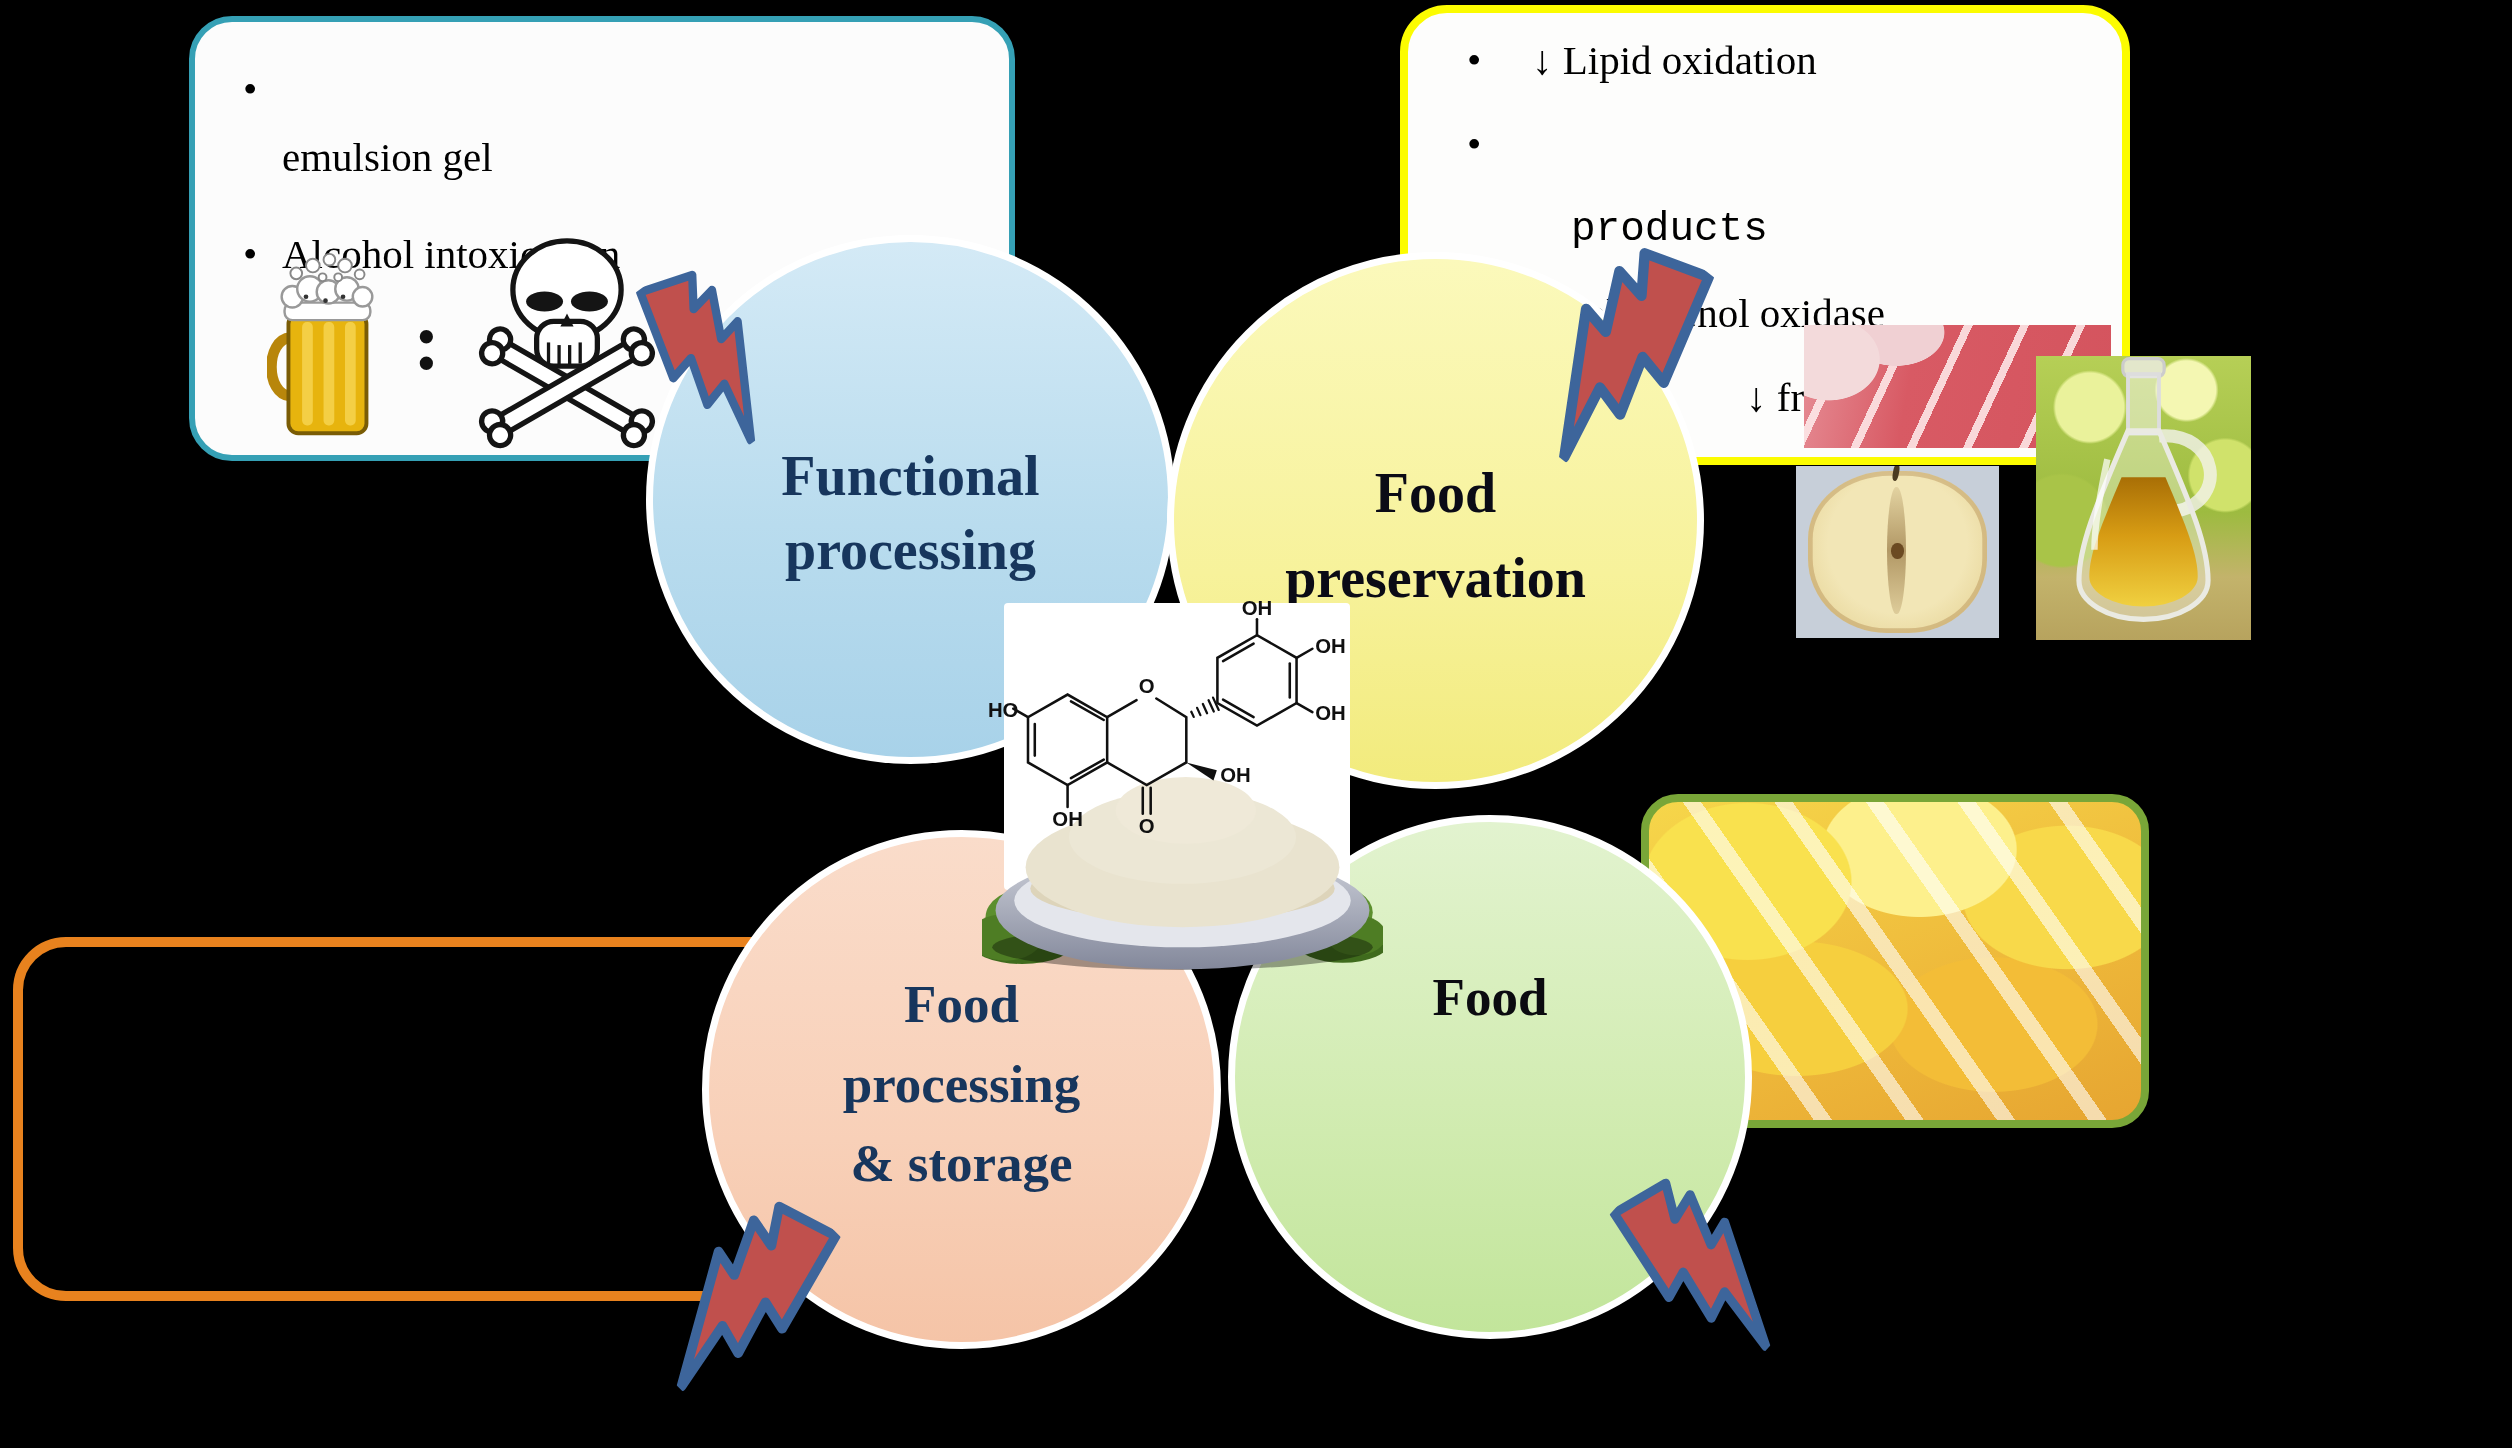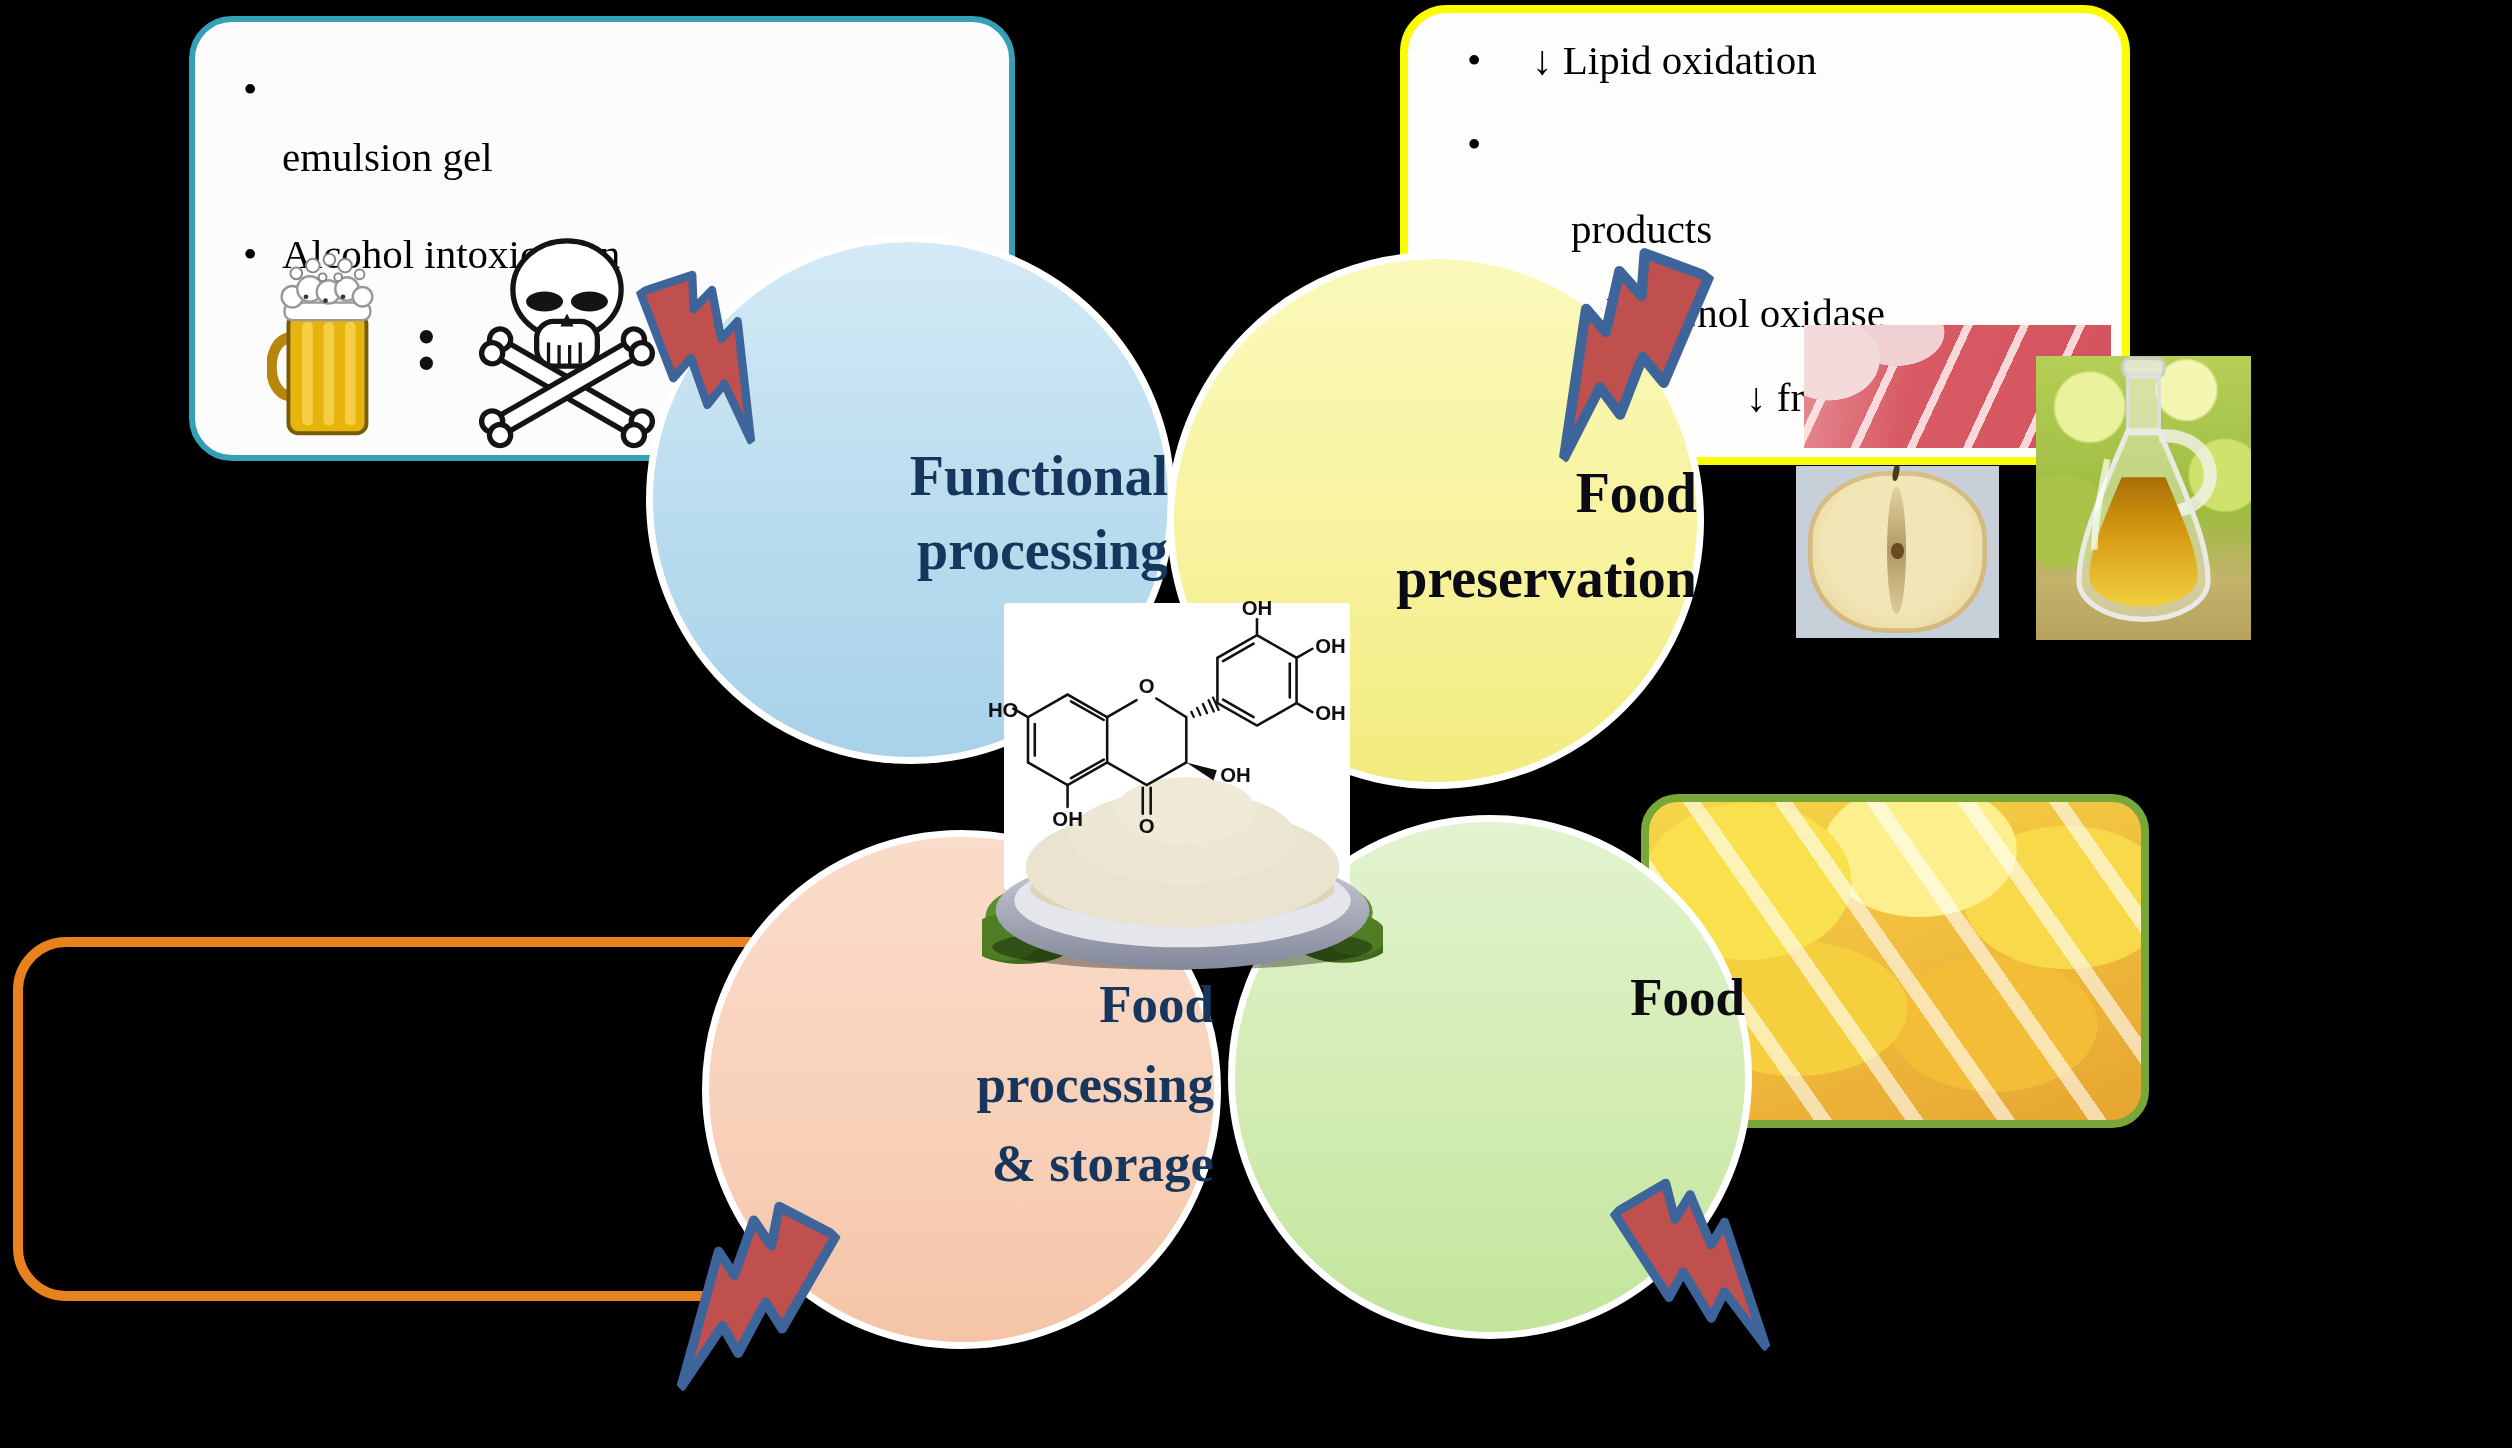--- a/index.html
+++ b/index.html
@@ -16,36 +16,36 @@
             border:10.7px solid #e8821e;border-radius:53px;z-index:1;}
 
   .blist{position:absolute;}
   .brow{display:flex;align-items:flex-start;font-size:41px;line-height:1.66;}
   .brow .bullet{flex:0 0 39px;}
   .teal .blist{left:48px;top:33px;right:20px;}
   .teal .brow.mt{margin-top:29px;}
   .yellow .blist{left:59px;top:14.7px;right:13.4px;}
   .yellow .brow{font-size:41px;line-height:1.6;margin-bottom:18.7px;}
   .yellow .brow .bullet{flex:0 0 65px;}
-  .yellow .brow.ind1 .btxt{margin-left:39px;}
+  .yellow .brow.ind1 .btxt{margin-left:39px;font-family:Liberation Mono, monospace;}
   .yellow .brow.ind2 .btxt{margin-left:214px;}
 
   .colon{position:absolute;left:218px;top:273px;font-size:82px;font-weight:bold;color:#111;}
 
   
   .circle{position:absolute;border-radius:50%;border:7.4px solid #fff;box-sizing:border-box;z-index:3;}
   .c-blue{left:646px;top:235px;width:529px;height:529px;
           background:linear-gradient(180deg,#d4eaf6 0%,#b9dcee 55%,#a8d2e9 100%);}
   .c-yellow{left:1167px;top:252px;width:537px;height:537px;
           background:linear-gradient(180deg,#fbf9bb 0%,#f7f29b 60%,#f2eb7d 100%);}
   .c-peach{left:702px;top:830px;width:519px;height:519px;
           background:linear-gradient(180deg,#fadcca 0%,#f8d0b8 60%,#f5c4a7 100%);}
   .c-green{left:1228px;top:815px;width:524px;height:524px;
           background:linear-gradient(180deg,#e2f3cf 0%,#d2ecb2 55%,#c2e59b 100%);}
-  .clabel{position:absolute;left:0;right:0;text-align:right;font-weight:bold;}
+  .clabel{position:absolute;left:0;right:0;text-align:center;font-weight:bold;}
   .c-blue  .clabel{top:198px;font-size:56px;line-height:1.32;color:#17365d;}
   .c-yellow .clabel{top:192px;font-size:56px;line-height:1.52;color:#0b0b16;}
   .c-peach .clabel{top:128px;font-size:53px;line-height:1.5;color:#17365d;}
   .c-green .clabel{top:136px;font-size:53px;line-height:1.5;color:#0b0b10;}
 
   
   .photo{position:absolute;z-index:2;}
   .meat{left:1804px;top:325px;width:307px;height:123px;
     background:
       radial-gradient(ellipse 30% 60% at 8% 28%, #f3dadb 0 55%, transparent 56%),

